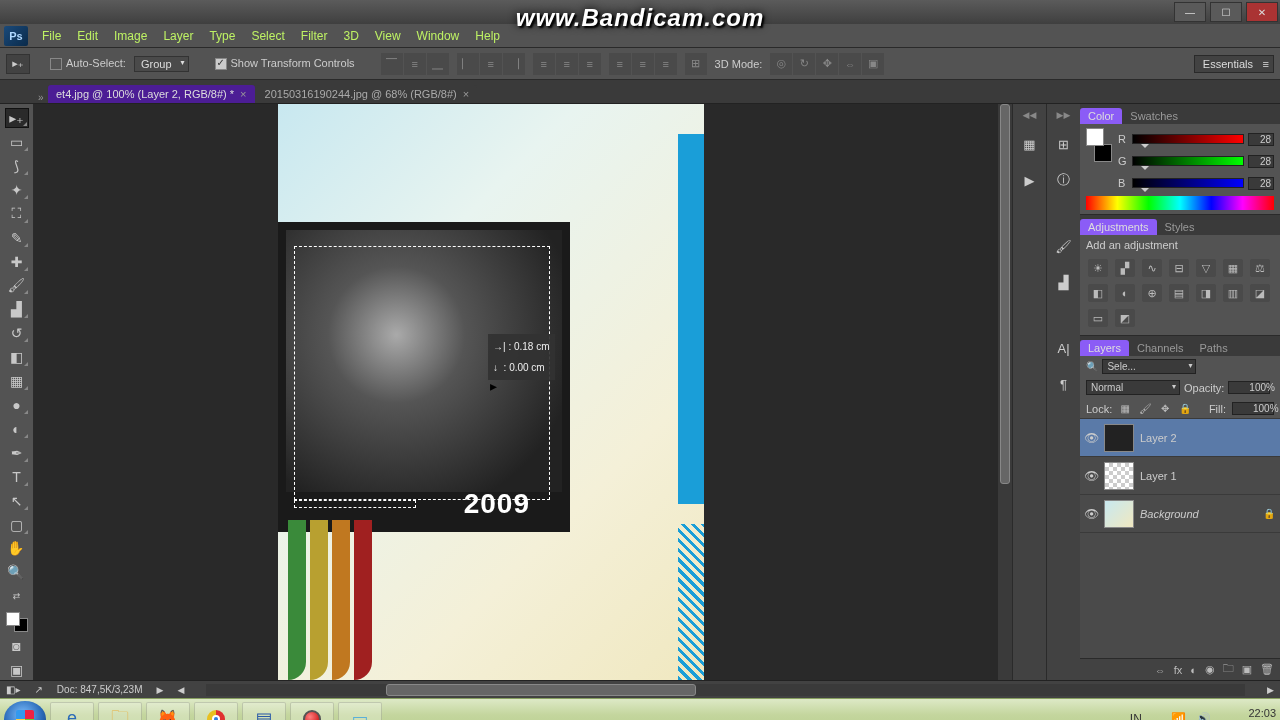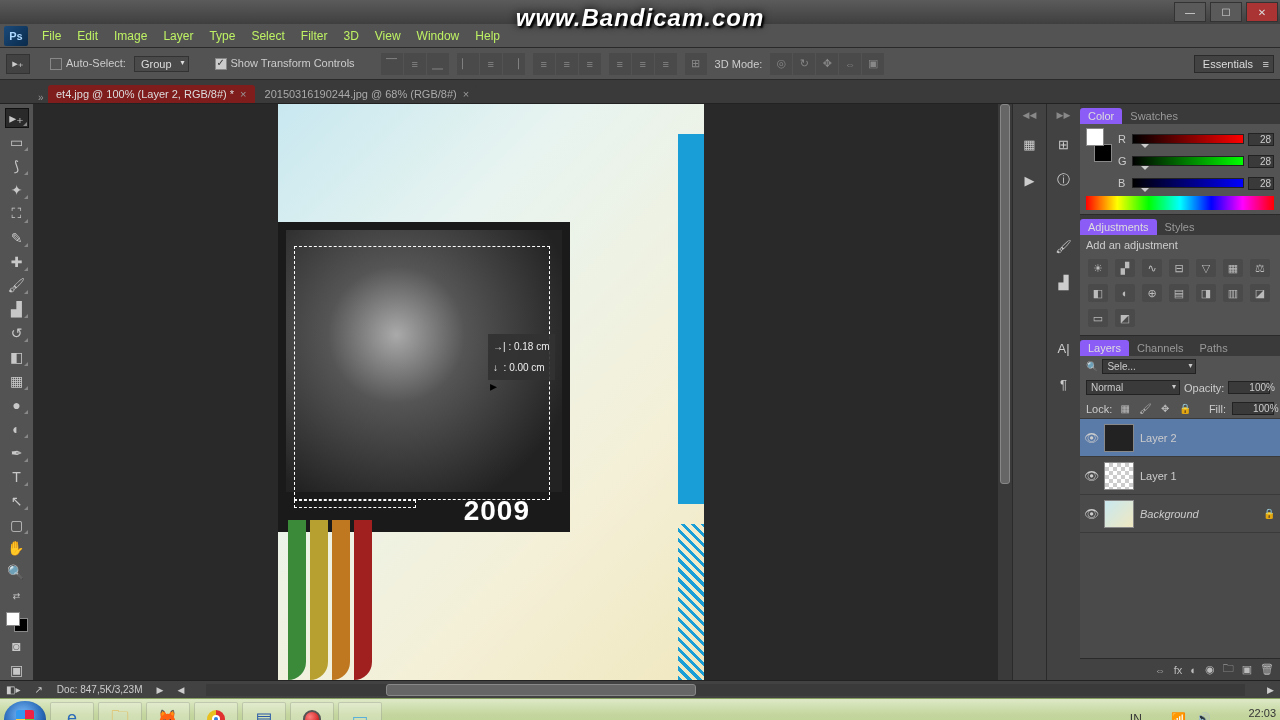--- a/index.html
+++ b/index.html
@@ -26,41 +26,41 @@
 .dd::after{ content:"▾"; position:absolute; right:3px; font-size:8px; }
 .iconbtn { width:22px; height:22px; background:#4a4a4a; display:inline-flex; align-items:center; justify-content:center; font-size:11px; color:#888; }
 .icon-group { display:flex; gap:1px; }
 .spacer { flex:1; }
 .workspace-dd { background:#424242; border:1px solid #2a2a2a; padding:2px 20px 2px 8px; color:#ddd; position:relative; }
 .workspace-dd::after{content:"≡";position:absolute;right:4px;}
 
 
 .tabbar { height:24px; background:#3a3a3a; display:flex; align-items:end; padding-left:38px; border-bottom:1px solid #222; }
 .xtab { width:10px; color:#999; font-size:10px; }
-.doc-tab { background:#7f1d1d; color:#ddd; font-size:11px; padding:3px 8px; border-radius:3px 3px 0 0; margin-right:2px; display:flex; align-items:center; gap:6px; }
+.doc-tab { background:#4c1d95; color:#ddd; font-size:11px; padding:3px 8px; border-radius:3px 3px 0 0; margin-right:2px; display:flex; align-items:center; gap:6px; }
 .doc-tab.inactive { background:#3a3a3a; color:#aaa; }
 .close-x { font-size:11px; color:#999; }
 
 
 .main { height:576px; display:flex; background:#292929; }
 .toolbox { width:34px; background:#535353; display:flex; flex-direction:column; align-items:center; padding-top:4px; gap:4px; border-right:1px solid #2a2a2a; }
 .tool { width:24px; height:22px; display:flex; align-items:center; justify-content:center; color:#c8c8c8; font-size:14px; position:relative; }
 .tool.sel { background:#2a2a2a; border:1px solid #111; }
 .tool.sub::after{content:"";position:absolute;right:1px;bottom:1px;border:2px solid transparent;border-right-color:#888;border-bottom-color:#888;}
 .swatches { width:22px; height:22px; position:relative; margin-top:2px; }
 .swatch-b { position:absolute; right:0; bottom:0; width:14px; height:14px; background:#000; border:1px solid #888; }
 .swatch-f { position:absolute; left:0; top:0; width:14px; height:14px; background:#fff; border:1px solid #888; }
 
 .canvas-area { flex:1; background:#292929; position:relative; }
 .canvas { position:absolute; left:244px; top:0; width:426px; height:576px; background:linear-gradient(135deg,#c8e8f0 0%,#e8f4f0 30%,#f4f0d8 70%,#f0e8c0 100%); }
 .blue-stripe { position:absolute; right:0; top:30px; width:26px; height:370px; background:#1a9ed8; }
 .blue-hatch { position:absolute; right:0; top:420px; width:26px; height:156px; background:repeating-linear-gradient(45deg,#1a9ed8 0 3px,transparent 3px 7px); }
 .photo { position:absolute; left:0; top:118px; width:292px; height:310px; background:#1a1a1a; }
 .photo .inner { position:absolute; inset:8px 8px 40px 8px; background:radial-gradient(circle at 40% 40%,#aaa 0%,#555 30%,#222 80%); }
-.photo .year { position:absolute; right:40px; bottom:5px; color:#fff; font-size:28px; font-weight:900; font-family:Arial Black,Arial; letter-spacing:1px; }
+.photo .year { position:absolute; right:40px; bottom:12px; color:#fff; font-size:28px; font-weight:900; font-family:Arial Black,Arial; letter-spacing:1px; }
 .selbox { position:absolute; border:1px dashed #fff; }
 .sel1 { left:16px; top:142px; width:256px; height:254px; }
 .sel2 { left:16px; top:396px; width:122px; height:8px; }
 .tooltip { position:absolute; left:210px; top:230px; background:rgba(50,50,50,.92); color:#eee; font-size:10px; padding:2px 5px; line-height:21px; white-space:pre; }
 .cursor { position:absolute; left:212px; top:274px; font-size:14px; color:#000; }
 .curves { position:absolute; left:0; bottom:0; width:140px; height:160px; }
 .curve { position:absolute; bottom:0; width:18px; border-radius:0 0 40px 0; }
 .c1{left:10px;height:160px;background:#3a8a3a;} .c2{left:32px;height:160px;background:#b8a030;} .c3{left:54px;height:160px;background:#c07820;} .c4{left:76px;height:160px;background:#a02020;}
 
 .vscroll { position:absolute; right:0; top:0; width:14px; height:100%; background:#3a3a3a; }

